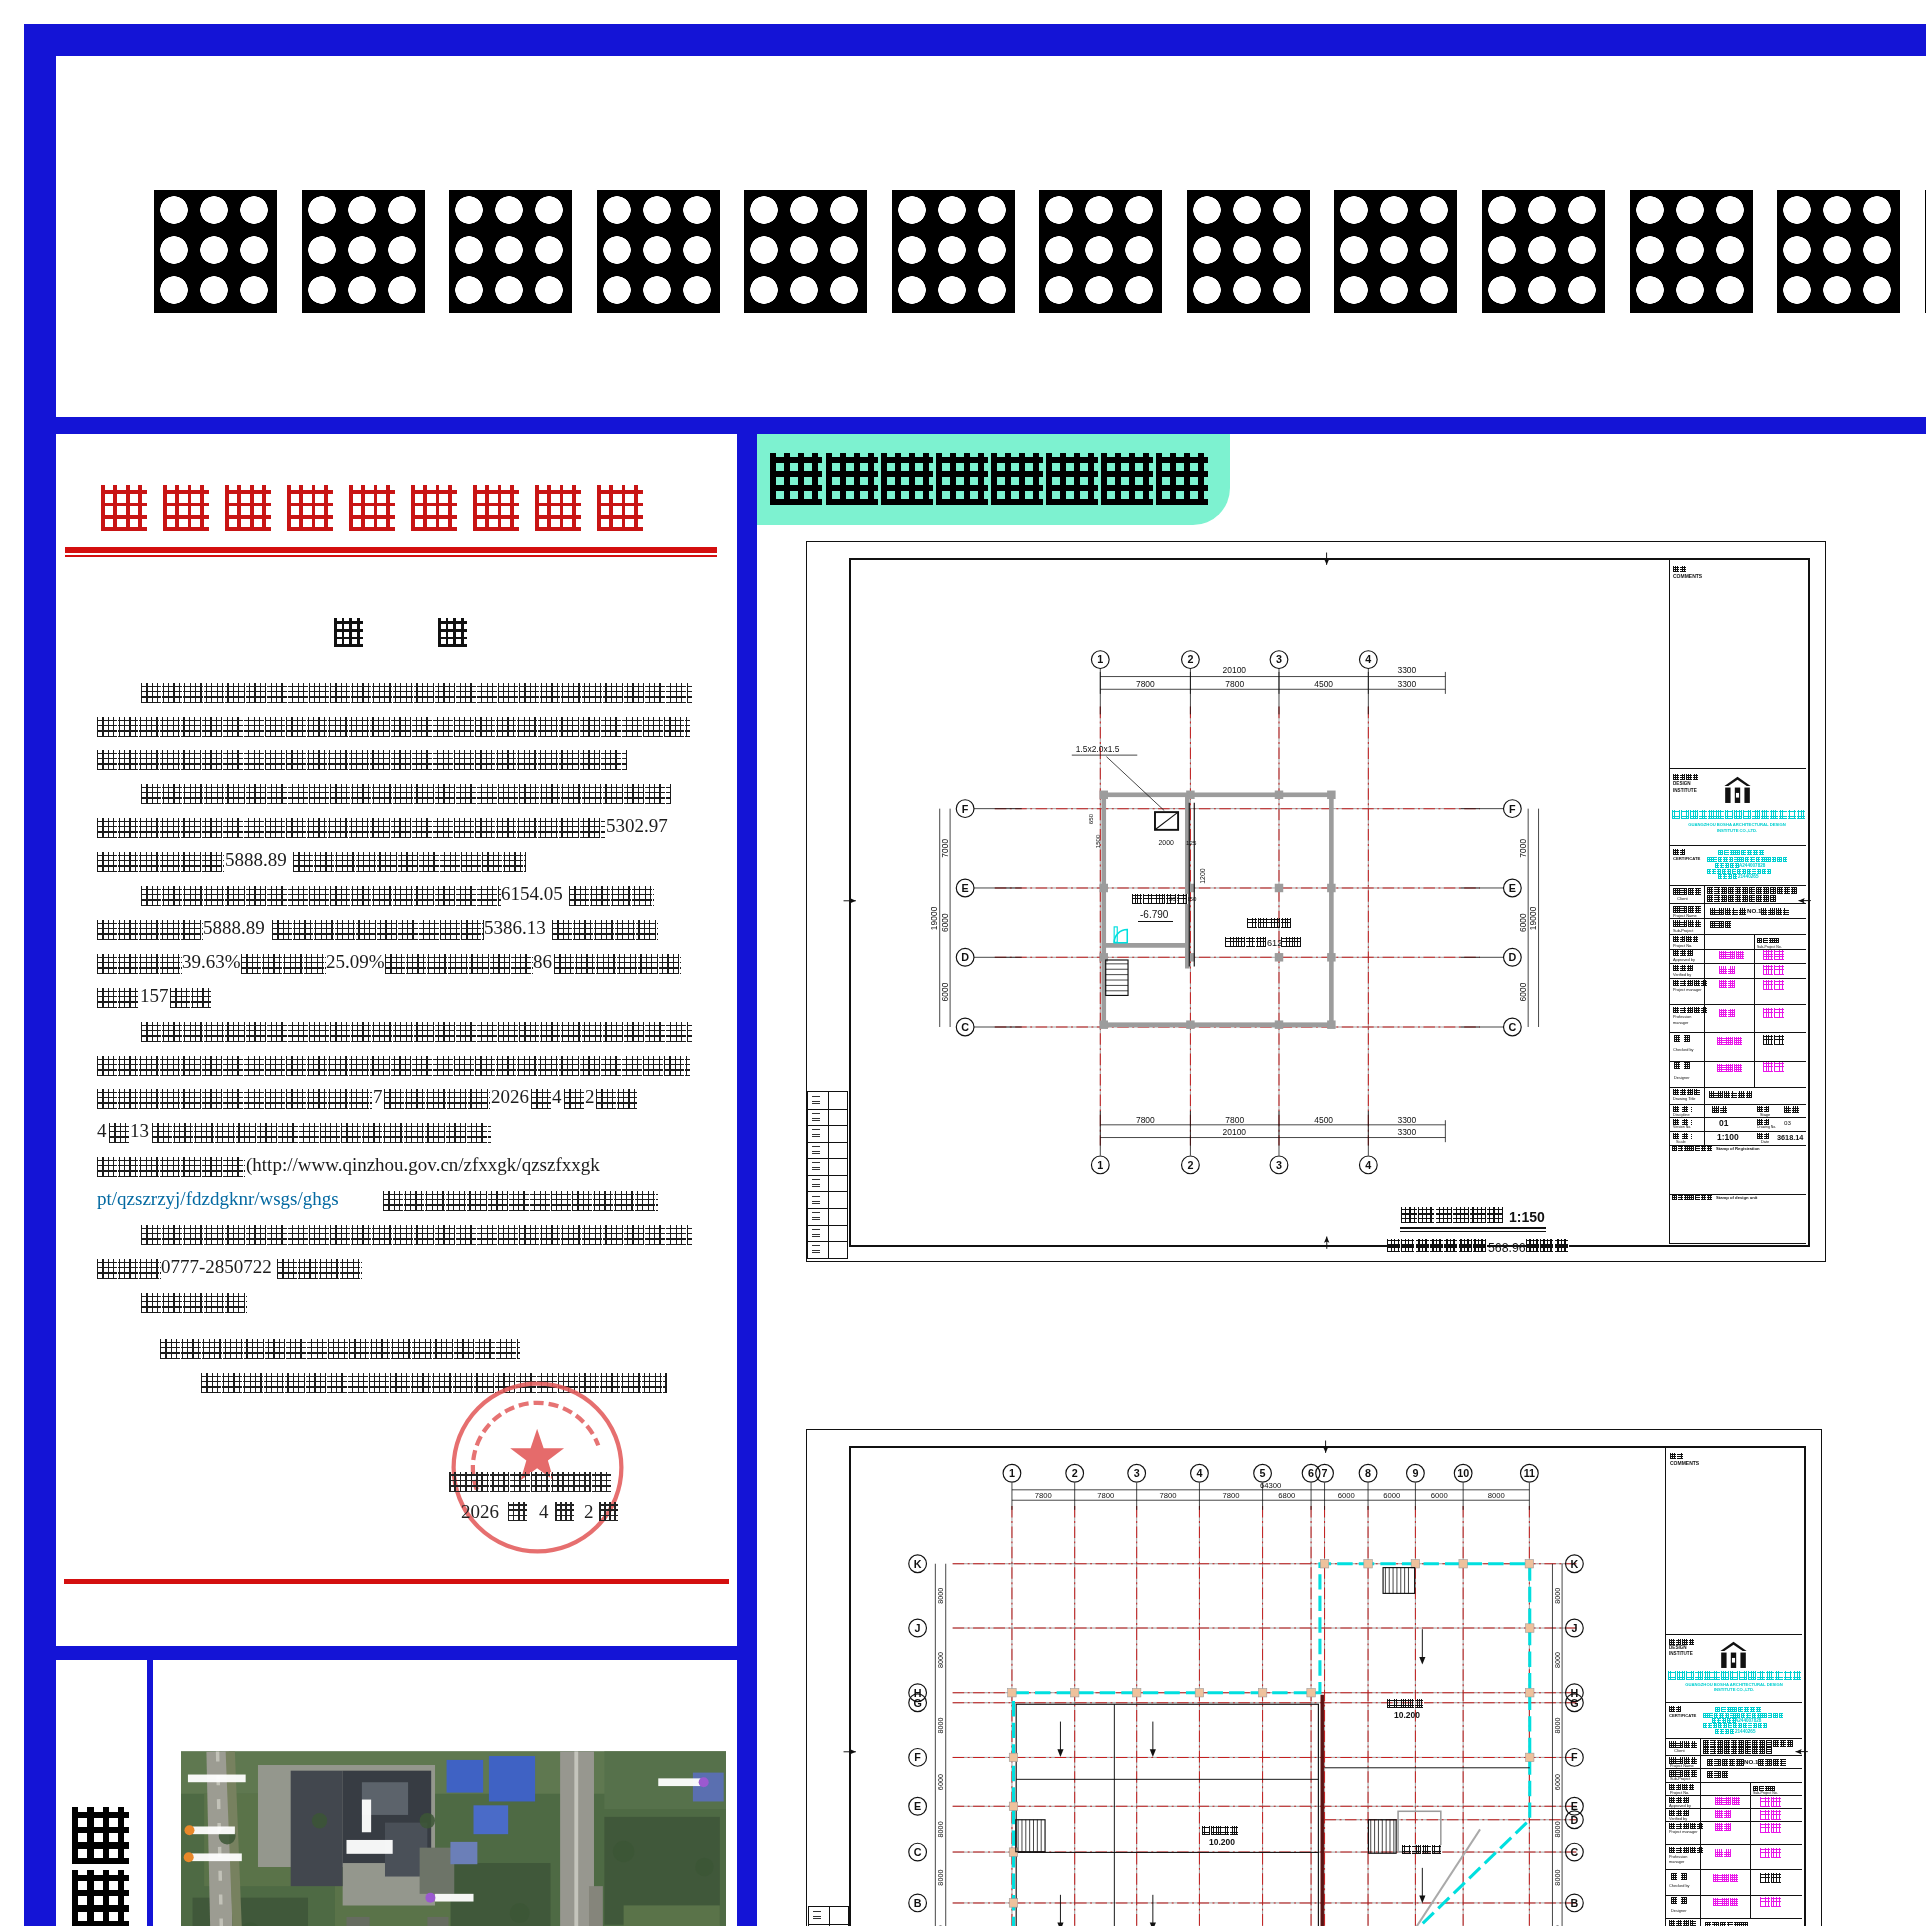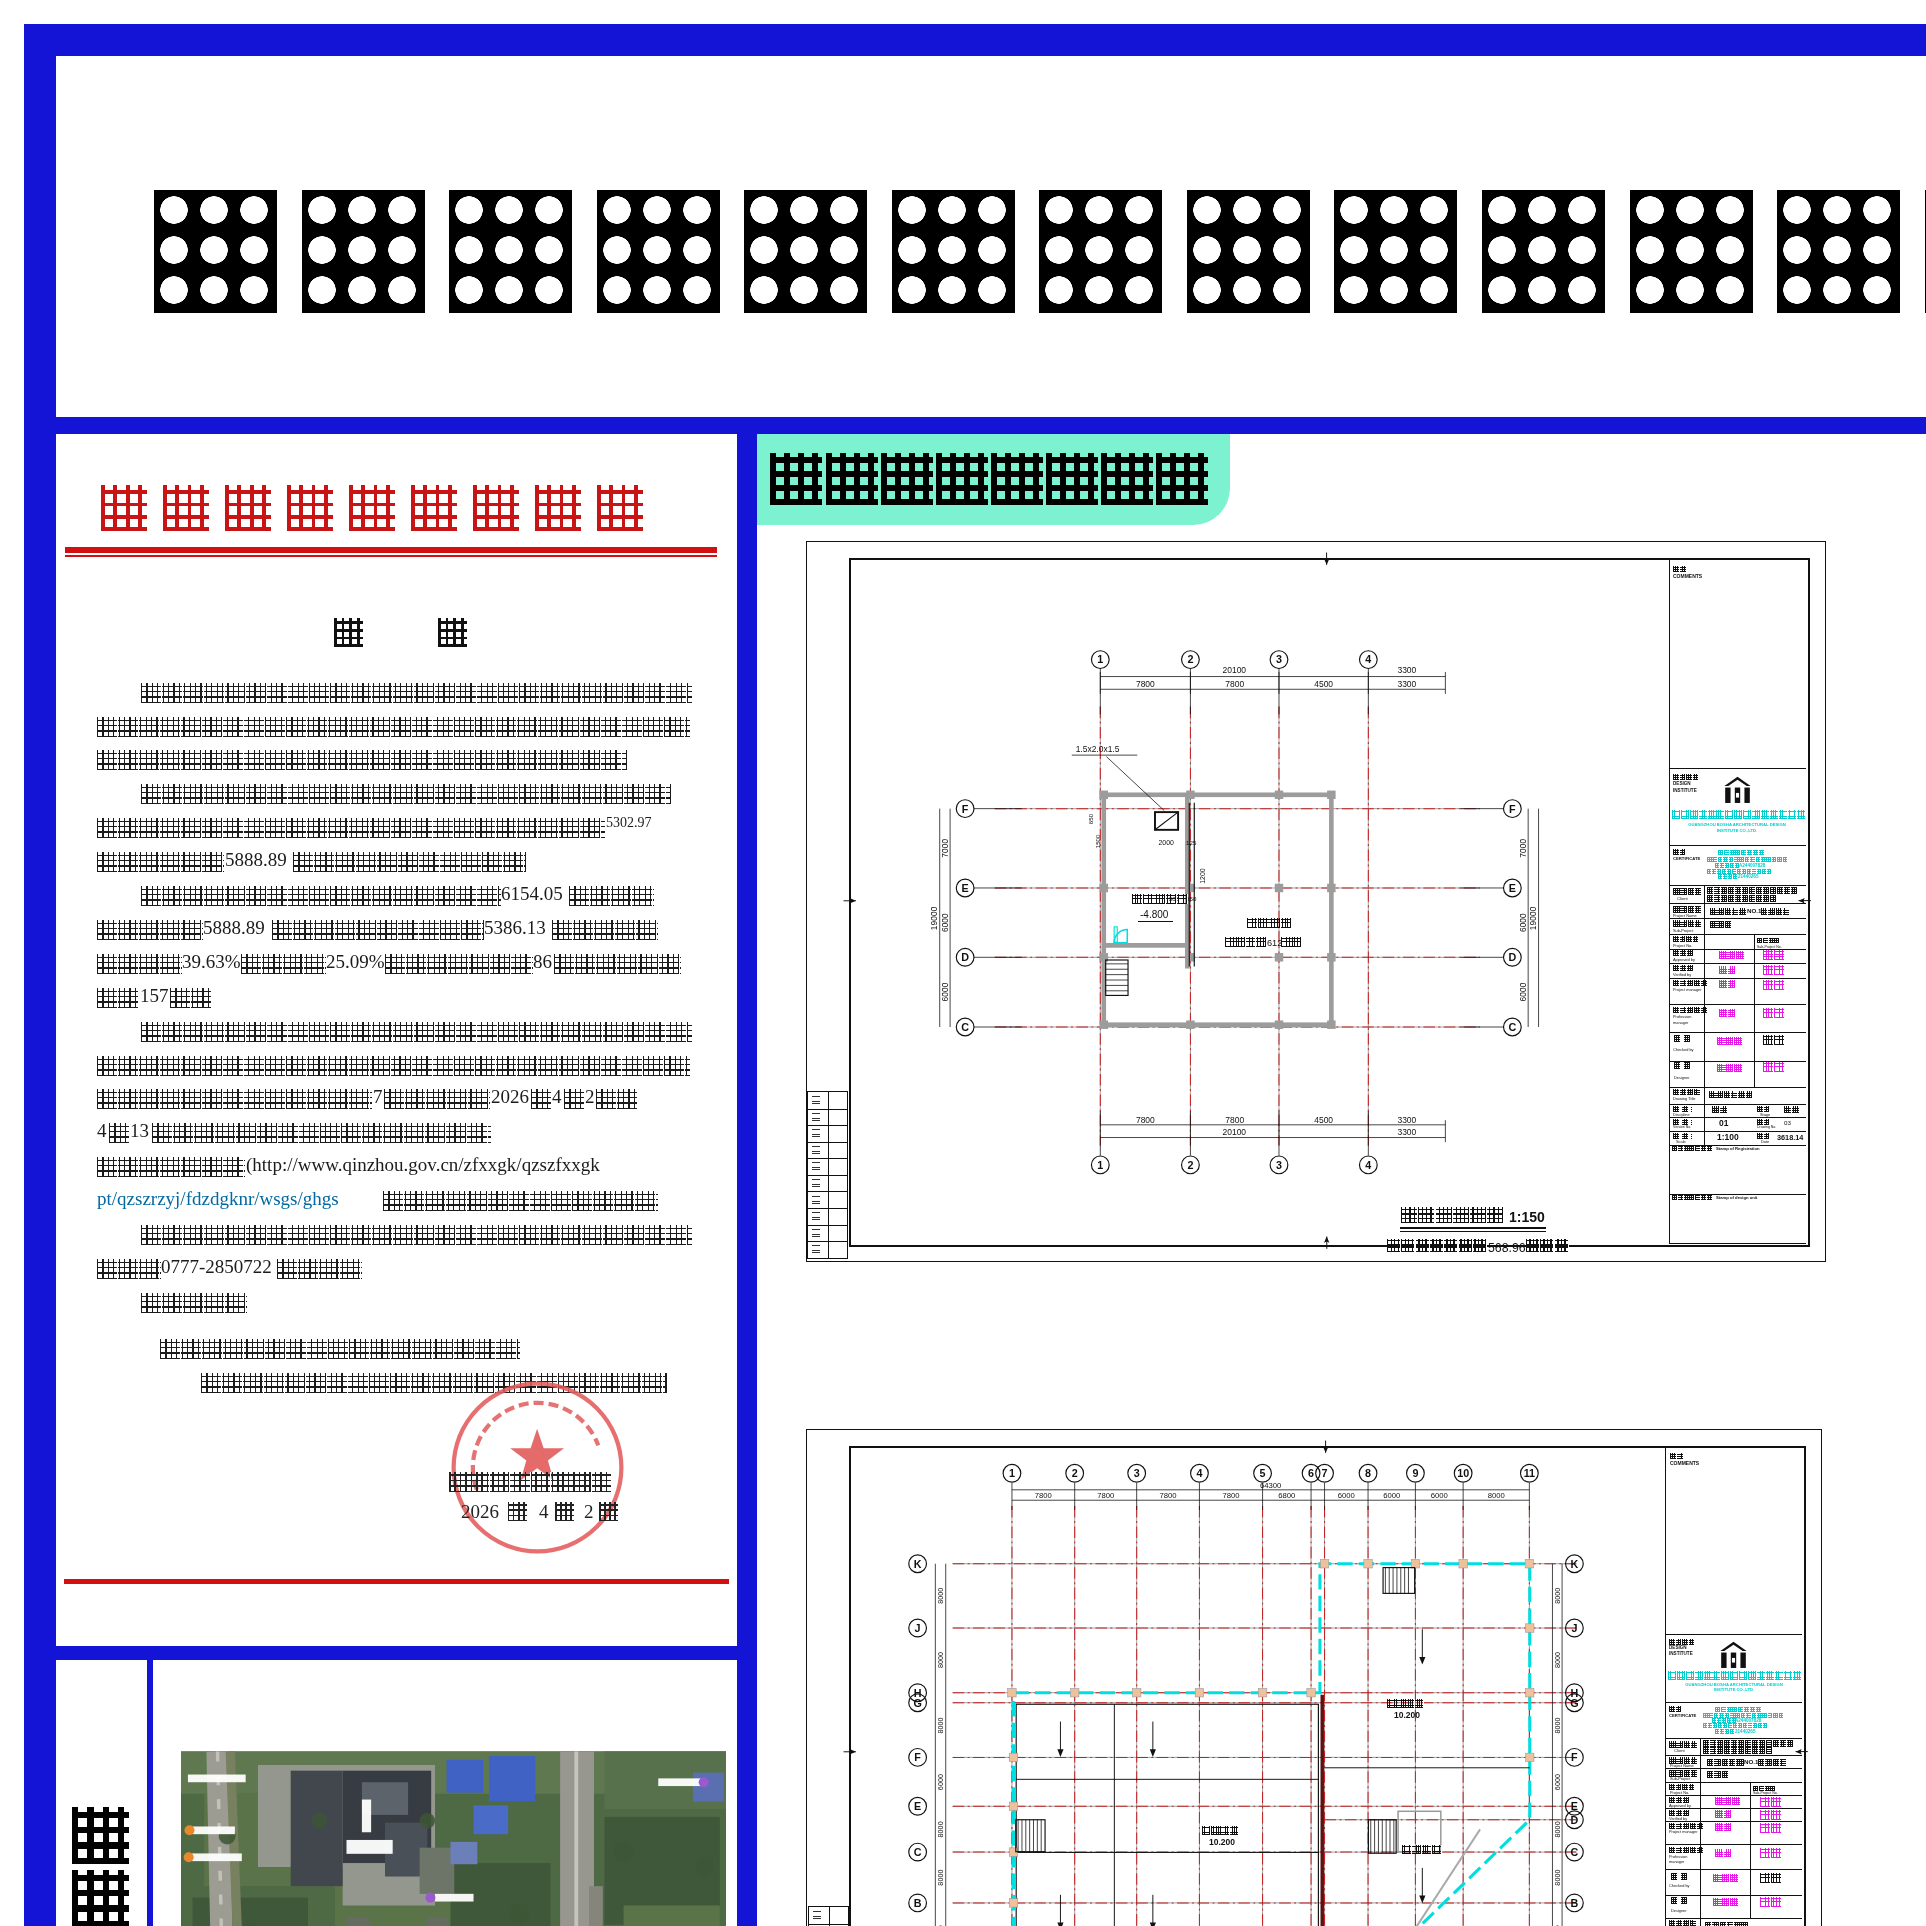--- a/index.html
+++ b/index.html
@@ -46,21 +46,21 @@
 <div style="left:65px;top:555px;width:652px;height:1.9px;background:#d40f0f;"></div>
 
 <div style="position:absolute;left:334px;top:618px;width:28.5px;height:28.5px;background-image:repeating-linear-gradient(0deg,#111 0 2.7px,transparent 2.7px 7.7px),repeating-linear-gradient(90deg,#111 0 2.7px,transparent 2.7px 7.7px);"></div>
 <div style="position:absolute;left:438px;top:618px;width:28.5px;height:28.5px;background-image:repeating-linear-gradient(0deg,#111 0 2.7px,transparent 2.7px 7.7px),repeating-linear-gradient(90deg,#111 0 2.7px,transparent 2.7px 7.7px);"></div>
 
 <div style="position:absolute;left:141px;top:683px;width:551px;height:20.4px;background-image:repeating-linear-gradient(90deg,transparent 0 20.4px,#fff 20.4px 21px),repeating-linear-gradient(0deg,#1b1b1b 0 1.2px,transparent 1.2px 5.4px),repeating-linear-gradient(90deg,#1b1b1b 0 1.2px,transparent 1.2px 5.4px);"></div>
 <div style="position:absolute;left:97px;top:717px;width:593px;height:20.4px;background-image:repeating-linear-gradient(90deg,transparent 0 20.4px,#fff 20.4px 21px),repeating-linear-gradient(0deg,#1b1b1b 0 1.2px,transparent 1.2px 5.4px),repeating-linear-gradient(90deg,#1b1b1b 0 1.2px,transparent 1.2px 5.4px);"></div>
 <div style="position:absolute;left:97px;top:750px;width:530px;height:20.4px;background-image:repeating-linear-gradient(90deg,transparent 0 20.4px,#fff 20.4px 21px),repeating-linear-gradient(0deg,#1b1b1b 0 1.2px,transparent 1.2px 5.4px),repeating-linear-gradient(90deg,#1b1b1b 0 1.2px,transparent 1.2px 5.4px);"></div>
 <div style="position:absolute;left:141px;top:784px;width:530px;height:20.4px;background-image:repeating-linear-gradient(90deg,transparent 0 20.4px,#fff 20.4px 21px),repeating-linear-gradient(0deg,#1b1b1b 0 1.2px,transparent 1.2px 5.4px),repeating-linear-gradient(90deg,#1b1b1b 0 1.2px,transparent 1.2px 5.4px);"></div>
 <div style="position:absolute;left:97px;top:818px;width:508px;height:20.4px;background-image:repeating-linear-gradient(90deg,transparent 0 20.4px,#fff 20.4px 21px),repeating-linear-gradient(0deg,#1b1b1b 0 1.2px,transparent 1.2px 5.4px),repeating-linear-gradient(90deg,#1b1b1b 0 1.2px,transparent 1.2px 5.4px);"></div>
-<div style="left:606px;top:815px;width:66px;height:23px;font-family:'Liberation Serif',serif;font-size:14px;color:#1b1b1b;white-space:nowrap;">5302.97</div>
+<div style="left:606px;top:815px;width:66px;height:23px;font-family:'Liberation Serif',serif;font-size:19px;color:#1b1b1b;white-space:nowrap;">5302.97</div>
 <div style="position:absolute;left:97px;top:852px;width:127px;height:20.4px;background-image:repeating-linear-gradient(90deg,transparent 0 20.4px,#fff 20.4px 21px),repeating-linear-gradient(0deg,#1b1b1b 0 1.2px,transparent 1.2px 5.4px),repeating-linear-gradient(90deg,#1b1b1b 0 1.2px,transparent 1.2px 5.4px);"></div>
 <div style="left:225px;top:849px;width:66px;height:23px;font-family:'Liberation Serif',serif;font-size:19px;color:#1b1b1b;white-space:nowrap;">5888.89</div>
 <div style="position:absolute;left:293px;top:852px;width:233px;height:20.4px;background-image:repeating-linear-gradient(90deg,transparent 0 20.4px,#fff 20.4px 21px),repeating-linear-gradient(0deg,#1b1b1b 0 1.2px,transparent 1.2px 5.4px),repeating-linear-gradient(90deg,#1b1b1b 0 1.2px,transparent 1.2px 5.4px);"></div>
 <div style="position:absolute;left:141px;top:886px;width:360px;height:20.4px;background-image:repeating-linear-gradient(90deg,transparent 0 20.4px,#fff 20.4px 21px),repeating-linear-gradient(0deg,#1b1b1b 0 1.2px,transparent 1.2px 5.4px),repeating-linear-gradient(90deg,#1b1b1b 0 1.2px,transparent 1.2px 5.4px);"></div>
 <div style="left:501px;top:883px;width:66px;height:23px;font-family:'Liberation Serif',serif;font-size:19px;color:#1b1b1b;white-space:nowrap;">6154.05</div>
 <div style="position:absolute;left:569px;top:886px;width:85px;height:20.4px;background-image:repeating-linear-gradient(90deg,transparent 0 20.4px,#fff 20.4px 21px),repeating-linear-gradient(0deg,#1b1b1b 0 1.2px,transparent 1.2px 5.4px),repeating-linear-gradient(90deg,#1b1b1b 0 1.2px,transparent 1.2px 5.4px);"></div>
 <div style="position:absolute;left:97px;top:920px;width:106px;height:20.4px;background-image:repeating-linear-gradient(90deg,transparent 0 20.4px,#fff 20.4px 21px),repeating-linear-gradient(0deg,#1b1b1b 0 1.2px,transparent 1.2px 5.4px),repeating-linear-gradient(90deg,#1b1b1b 0 1.2px,transparent 1.2px 5.4px);"></div>
 <div style="left:203px;top:917px;width:66px;height:23px;font-family:'Liberation Serif',serif;font-size:19px;color:#1b1b1b;white-space:nowrap;">5888.89</div>
 <div style="position:absolute;left:272px;top:920px;width:212px;height:20.4px;background-image:repeating-linear-gradient(90deg,transparent 0 20.4px,#fff 20.4px 21px),repeating-linear-gradient(0deg,#1b1b1b 0 1.2px,transparent 1.2px 5.4px),repeating-linear-gradient(90deg,#1b1b1b 0 1.2px,transparent 1.2px 5.4px);"></div>
 <div style="left:484px;top:917px;width:66px;height:23px;font-family:'Liberation Serif',serif;font-size:19px;color:#1b1b1b;white-space:nowrap;">5386.13</div>
@@ -904,21 +904,21 @@
 <div style="position:absolute;left:1760px;top:1873px;width:21.6px;height:10px;background-image:repeating-linear-gradient(90deg,transparent 0 10px,#fff 10px 10.8px),repeating-linear-gradient(0deg,#111 0 0.8px,transparent 0.8px 2.7px),repeating-linear-gradient(90deg,#111 0 0.8px,transparent 0.8px 2.7px);"></div>
 <div style="position:absolute;left:1671px;top:1897px;width:20px;height:6.5px;background-image:repeating-linear-gradient(90deg,transparent 0 6.5px,#fff 6.5px 10px),repeating-linear-gradient(0deg,#111 0 0.8px,transparent 0.8px 1.9px),repeating-linear-gradient(90deg,#111 0 0.8px,transparent 0.8px 1.9px);"></div>
 <div style="position:absolute;left:1671px;top:1908px;font-family:'Liberation Sans',sans-serif;font-size:3.9px;color:#111;font-weight:normal;letter-spacing:0px;white-space:nowrap;">Designer</div>
 <div style="position:absolute;left:1713px;top:1898px;width:25.4px;height:7.7px;background-image:repeating-linear-gradient(90deg,transparent 0 7.7px,#fff 7.7px 8.5px),repeating-linear-gradient(0deg,#e816e8 0 0.8px,transparent 0.8px 1.9px),repeating-linear-gradient(90deg,#e816e8 0 0.8px,transparent 0.8px 1.9px);"></div>
 <div style="position:absolute;left:1760px;top:1897px;width:21.6px;height:10px;background-image:repeating-linear-gradient(90deg,transparent 0 10px,#fff 10px 10.8px),repeating-linear-gradient(0deg,#e816e8 0 0.8px,transparent 0.8px 2.7px),repeating-linear-gradient(90deg,#e816e8 0 0.8px,transparent 0.8px 2.7px);"></div>
 <div style="position:absolute;left:1669px;top:1920px;width:28px;height:6.2px;background-image:repeating-linear-gradient(90deg,transparent 0 6.2px,#fff 6.2px 7px),repeating-linear-gradient(0deg,#111 0 0.8px,transparent 0.8px 1.9px),repeating-linear-gradient(90deg,#111 0 0.8px,transparent 0.8px 1.9px);"></div>
 
 <div style="position:absolute;left:1705px;top:1922px;width:44px;height:7px;background-image:repeating-linear-gradient(90deg,transparent 0 6.5px,#fff 6.5px 7.3px),repeating-linear-gradient(0deg,#111 0 0.8px,transparent 0.8px 1.9px),repeating-linear-gradient(90deg,#111 0 0.8px,transparent 0.8px 1.9px);"></div>
 
 <div style="position:absolute;left:1132px;top:894px;width:56px;height:10.4px;background-image:repeating-linear-gradient(90deg,transparent 0 10.4px,#fff 10.4px 11.2px),repeating-linear-gradient(0deg,#111 0 0.8px,transparent 0.8px 2.7px),repeating-linear-gradient(90deg,#111 0 0.8px,transparent 0.8px 2.7px);"></div>
-<div style="position:absolute;left:1140px;top:909px;font-family:'Liberation Sans',sans-serif;font-size:10px;color:#111;font-weight:normal;letter-spacing:0px;white-space:nowrap;">-4.800</div>
+<div style="position:absolute;left:1140px;top:909px;font-family:'Liberation Sans',sans-serif;font-size:10px;color:#111;font-weight:normal;letter-spacing:0px;white-space:nowrap;">-6.790</div>
 <div style="left:1138px;top:921px;width:35px;height:1.2px;background:#111;"></div>
 <div style="position:absolute;left:1247px;top:918px;width:45px;height:10.4px;background-image:repeating-linear-gradient(90deg,transparent 0 10.4px,#fff 10.4px 11.2px),repeating-linear-gradient(0deg,#111 0 0.8px,transparent 0.8px 2.7px),repeating-linear-gradient(90deg,#111 0 0.8px,transparent 0.8px 2.7px);"></div>
 <div style="position:absolute;left:1225px;top:937px;width:42px;height:9.6px;background-image:repeating-linear-gradient(90deg,transparent 0 9.6px,#fff 9.6px 10.4px),repeating-linear-gradient(0deg,#111 0 0.8px,transparent 0.8px 2.7px),repeating-linear-gradient(90deg,#111 0 0.8px,transparent 0.8px 2.7px);"></div>
 <div style="position:absolute;left:1267px;top:938px;font-family:'Liberation Sans',sans-serif;font-size:9.2px;color:#111;font-weight:normal;letter-spacing:0px;white-space:nowrap;">612</div>
 <div style="position:absolute;left:1281px;top:937px;width:21px;height:9.6px;background-image:repeating-linear-gradient(90deg,transparent 0 9.6px,#fff 9.6px 10.4px),repeating-linear-gradient(0deg,#111 0 0.8px,transparent 0.8px 2.7px),repeating-linear-gradient(90deg,#111 0 0.8px,transparent 0.8px 2.7px);"></div>
 
 <div style="position:absolute;left:1401px;top:1207px;width:104px;height:16px;background-image:repeating-linear-gradient(90deg,transparent 0 16px,#fff 16px 17.3px),repeating-linear-gradient(0deg,#111 0 1.2px,transparent 1.2px 4.2px),repeating-linear-gradient(90deg,#111 0 1.2px,transparent 1.2px 4.2px);"></div>
 <div style="position:absolute;left:1509px;top:1209px;font-family:'Liberation Sans',sans-serif;font-size:14px;color:#111;font-weight:bold;letter-spacing:0px;white-space:nowrap;">1:150</div>
 <div style="left:1400px;top:1227px;width:146px;height:1.5px;background:#111;"></div>
 <div style="left:1400px;top:1231px;width:146px;height:0.8px;background:#111;"></div>

